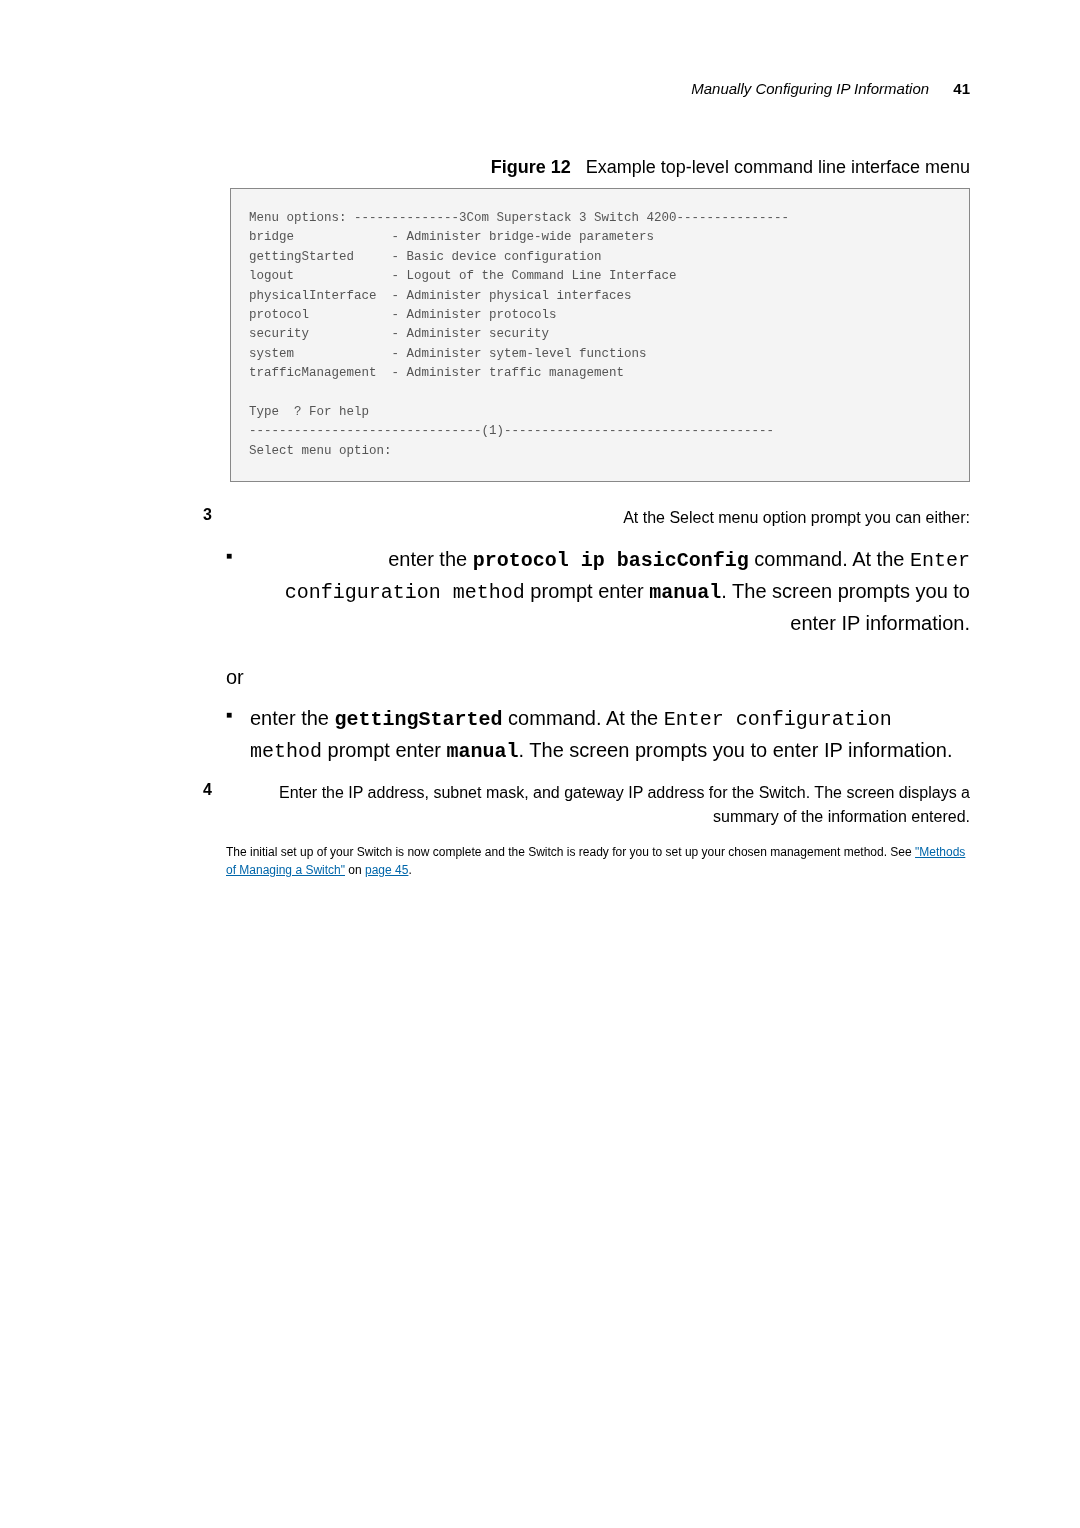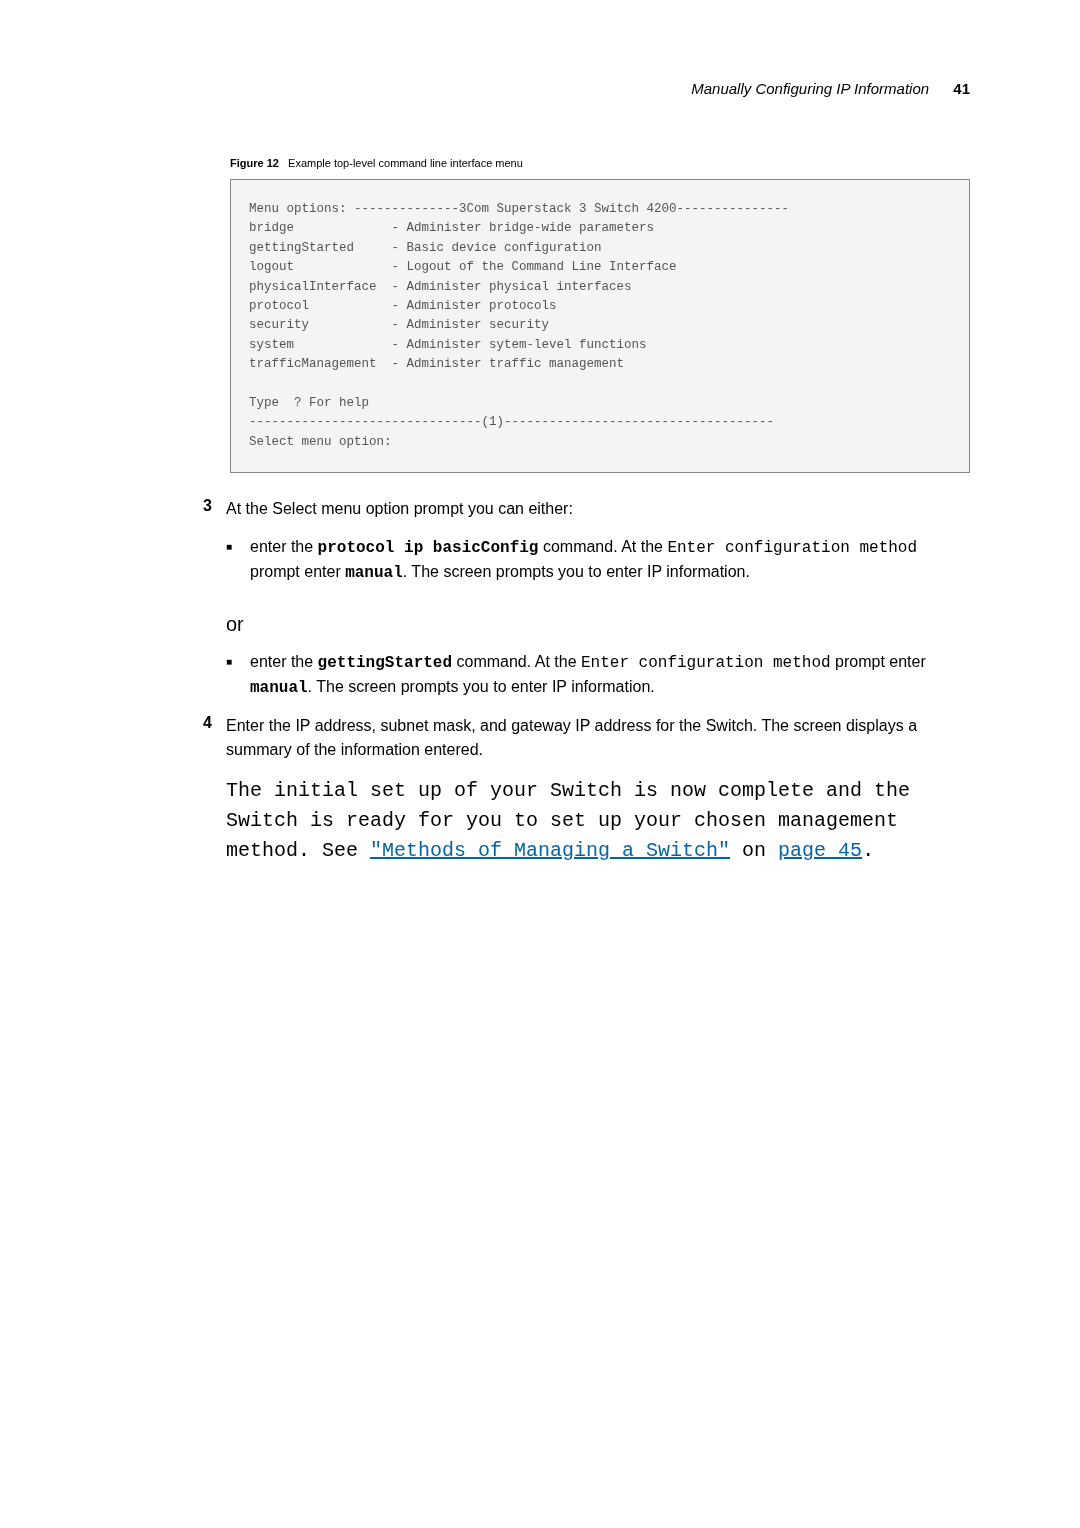--- a/index.html
+++ b/index.html
@@ -22,23 +22,24 @@
     font-size: 15px;
     margin-bottom: 60px;
     color: #000;
   }
   .header .pagenum {
     font-style: normal;
     font-weight: bold;
     margin-left: 20px;
   }
   .fig-caption {
-    font-size: 11px;
+    font-size: 18px;
     margin-left: 50px;
     margin-bottom: 10px;
+    text-align: right;
   }
   .fig-caption .fig-label {
     font-weight: bold;
   }
   .code-box {
     margin-left: 50px;
     border: 1px solid #888;
     background: #f4f4f4;
     padding: 20px 0 20px 18px;
     font-family: "Courier New", monospace;
@@ -57,31 +58,32 @@
     flex-shrink: 0;
     font-weight: bold;
     font-size: 16px;
     text-align: right;
     padding-right: 14px;
   }
   .step-body {
     flex: 1;
     font-size: 16px;
     line-height: 1.5;
+    text-align: right;
   }
   .bullet-list {
     list-style: none;
     padding: 0;
     margin: 14px 0 0 0;
   }
   .bullet-list li {
     position: relative;
     padding-left: 24px;
     margin-bottom: 14px;
-    font-size: 16px;
+    font-size: 20px;
     line-height: 1.5;
   }
   .bullet-list li::before {
     content: "■";
     position: absolute;
     left: 0;
     top: 4px;
     font-size: 10px;
   }
   .mono {
@@ -90,23 +92,22 @@
   .bold-mono {
     font-family: "Courier New", monospace;
     font-weight: bold;
   }
   .or-block {
     margin: 8px 0 14px 46px;
     font-size: 20px;
   }
   .para {
     margin: 0 0 20px 46px;
-    font-size: 20px;
+    font-size: 12px;
     line-height: 1.5;
-    font-family: Liberation Mono, monospace;
   }
   .link {
     color: #0066aa;
     text-decoration: underline;
   }
 </style>
 </head>
 <body>
 
 <div class="page">

